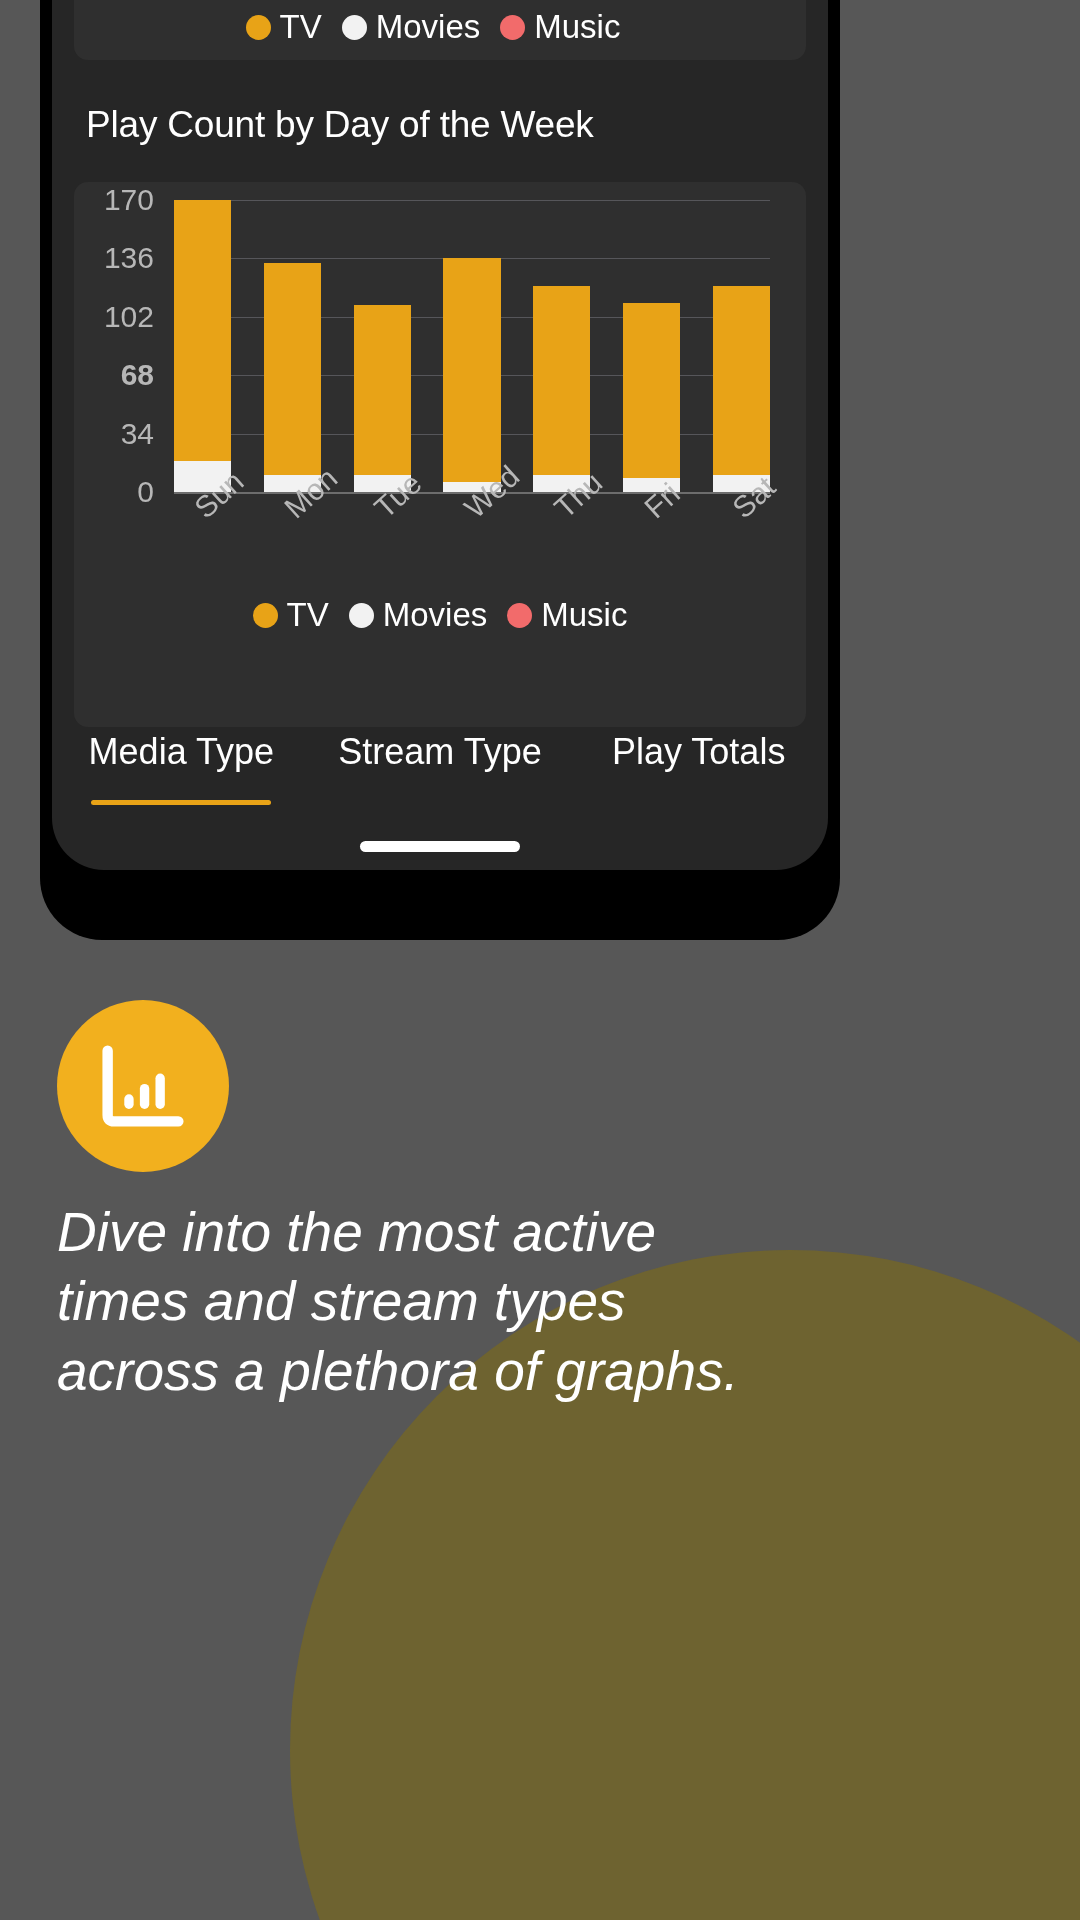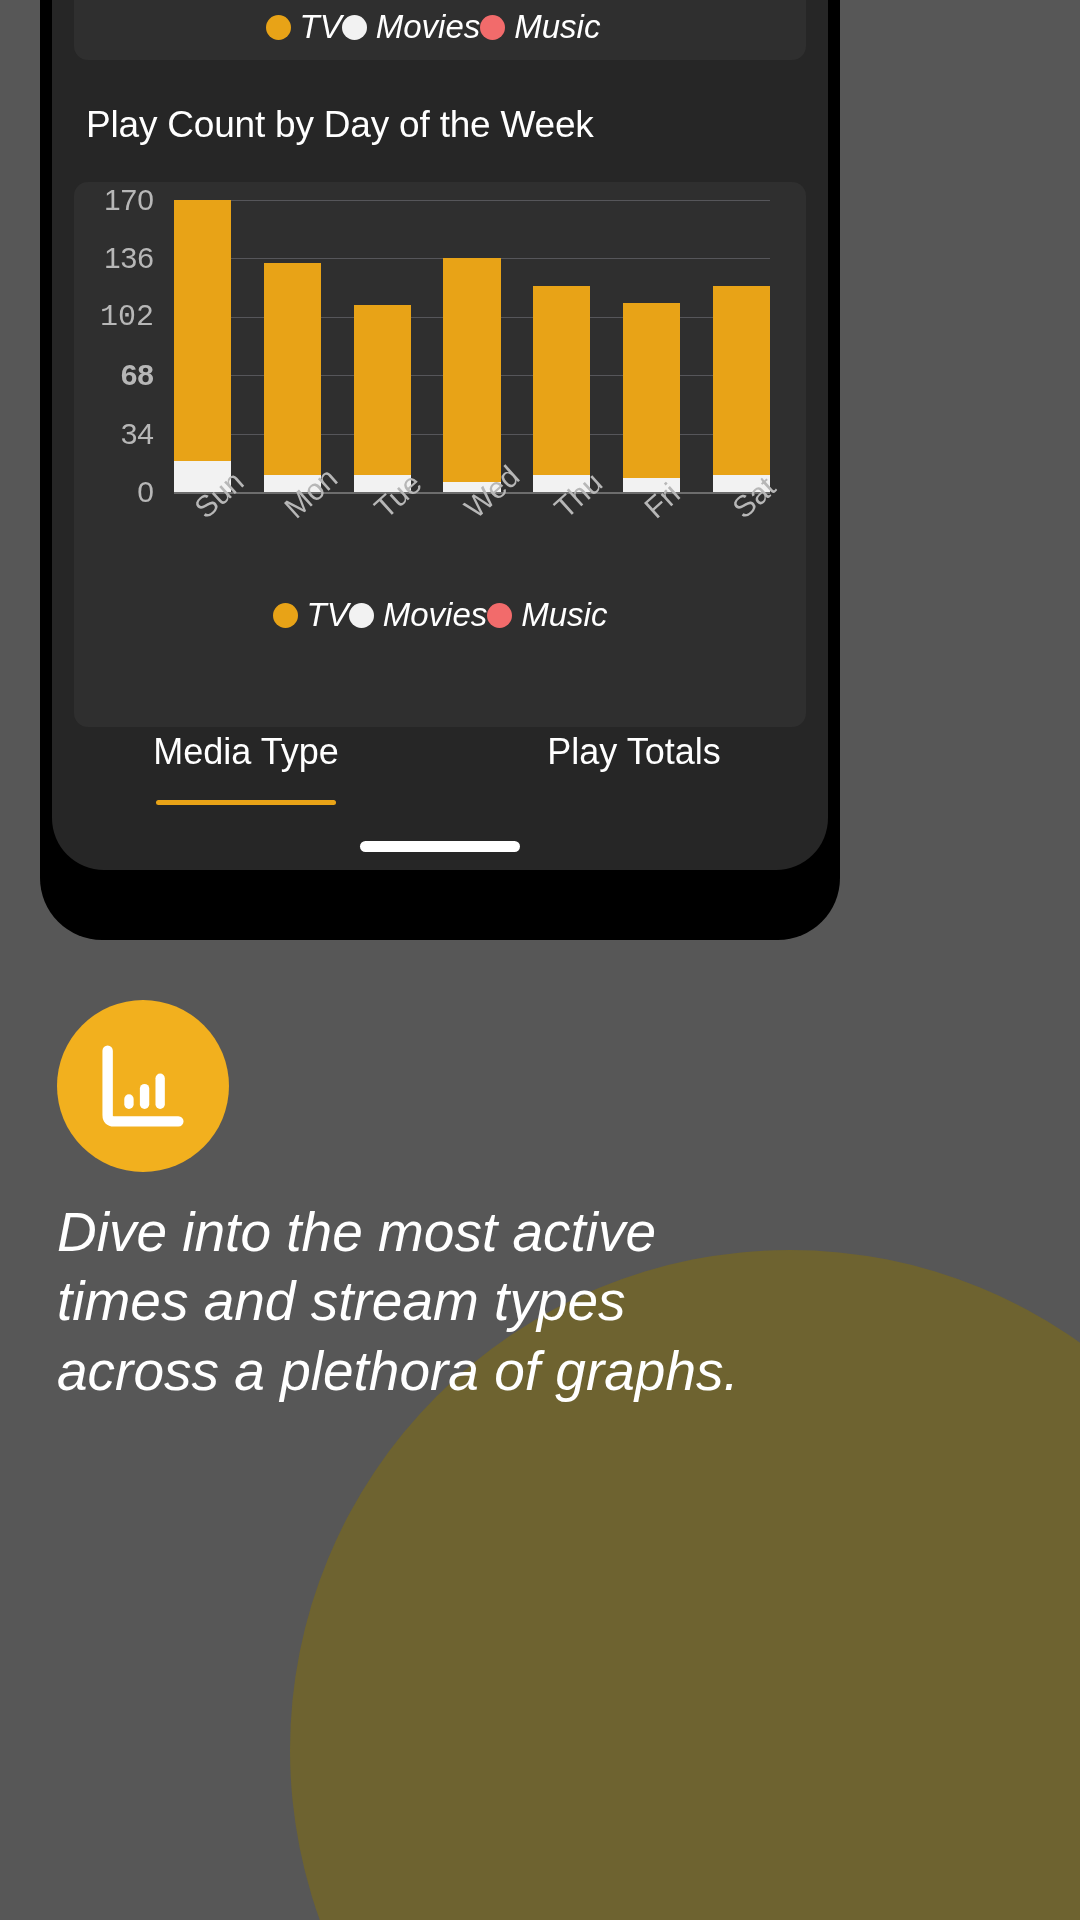--- a/index.html
+++ b/index.html
@@ -55,23 +55,24 @@
     height:120px;
     border-radius:0 0 14px 14px;
     position:relative;
     overflow:hidden;
   }
 
   .legend{
     display:flex;
     justify-content:center;
     align-items:center;
+    gap:20px;
     position:absolute;
     bottom:14px;
-    left:0; right:14px;font-style:italic;
+    left:0; right:14px;
   }
   .legend.static{ position:static; padding:14px 0 22px 0; }
   .legend-item{ display:flex; align-items:center; gap:9px; }
   .dot{ width:25px; height:25px; border-radius:50%; display:block; }
   .legend-label{ color:#ffffff; font-size:33px; }
 
   
   .section-title{
     color:#ffffff;
     font-size:37px;
@@ -248,21 +249,21 @@
       </div>
     </div>
 
     <div class="section-title">Play Count by Day of the Week</div>
 
     <div class="card card-main">
       <div class="plot">
 
         <div class="ytick" style="top:0%;">170</div>
         <div class="ytick" style="top:20%;">136</div>
-        <div class="ytick" style="top:40%;font-family:Liberation Mono, monospace;">102</div>
+        <div class="ytick" style="top:40%;">102</div>
         <div class="ytick" style="top:60%;font-weight:bold;">68</div>
         <div class="ytick" style="top:80%;text-align:right;">34</div>
         <div class="ytick" style="top:100%;">0</div>
 
         <div class="gridline" style="top:0%;"></div>
         <div class="gridline" style="top:20%;"></div>
         <div class="gridline" style="top:40%;"></div>
         <div class="gridline" style="top:60%;"></div>
         <div class="gridline" style="top:80%;"></div>
         <div class="axisline" style="top:100%;"></div>
@@ -322,20 +323,23 @@
           <span class="dot" style="background:#f26b6b"></span>
           <span class="legend-label">Music</span>
         </div>
       </div>
     </div>
 
     <div class="tabbar">
       <div class="tab">
         <div class="tab-label">Media Type</div>
         <div class="tab-underline"></div>
+      </div>
+      <div class="tab">
+        <div class="tab-label">Stream Type</div>
       </div>
       <div class="tab">
         <div class="tab-label">Play Totals</div>
       </div>
     </div>
 
     <div class="home-indicator"></div>
   </div>
 </div>
 

